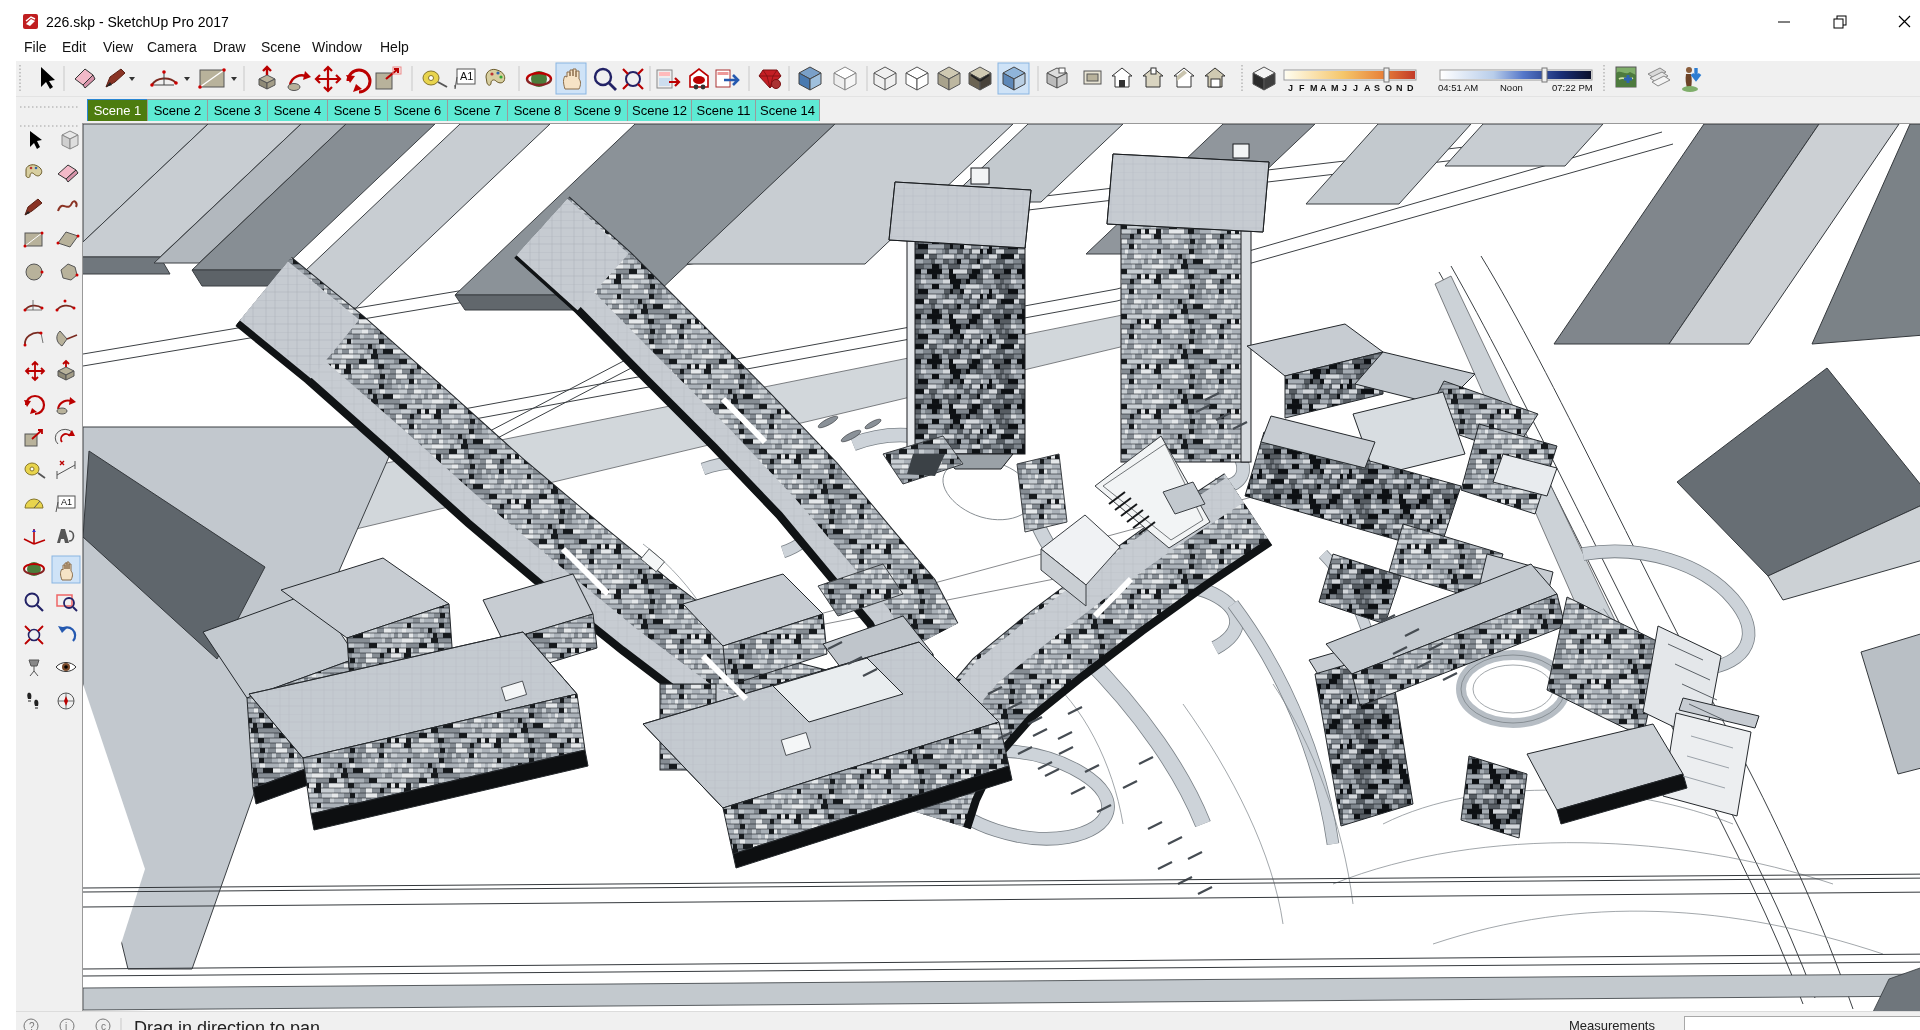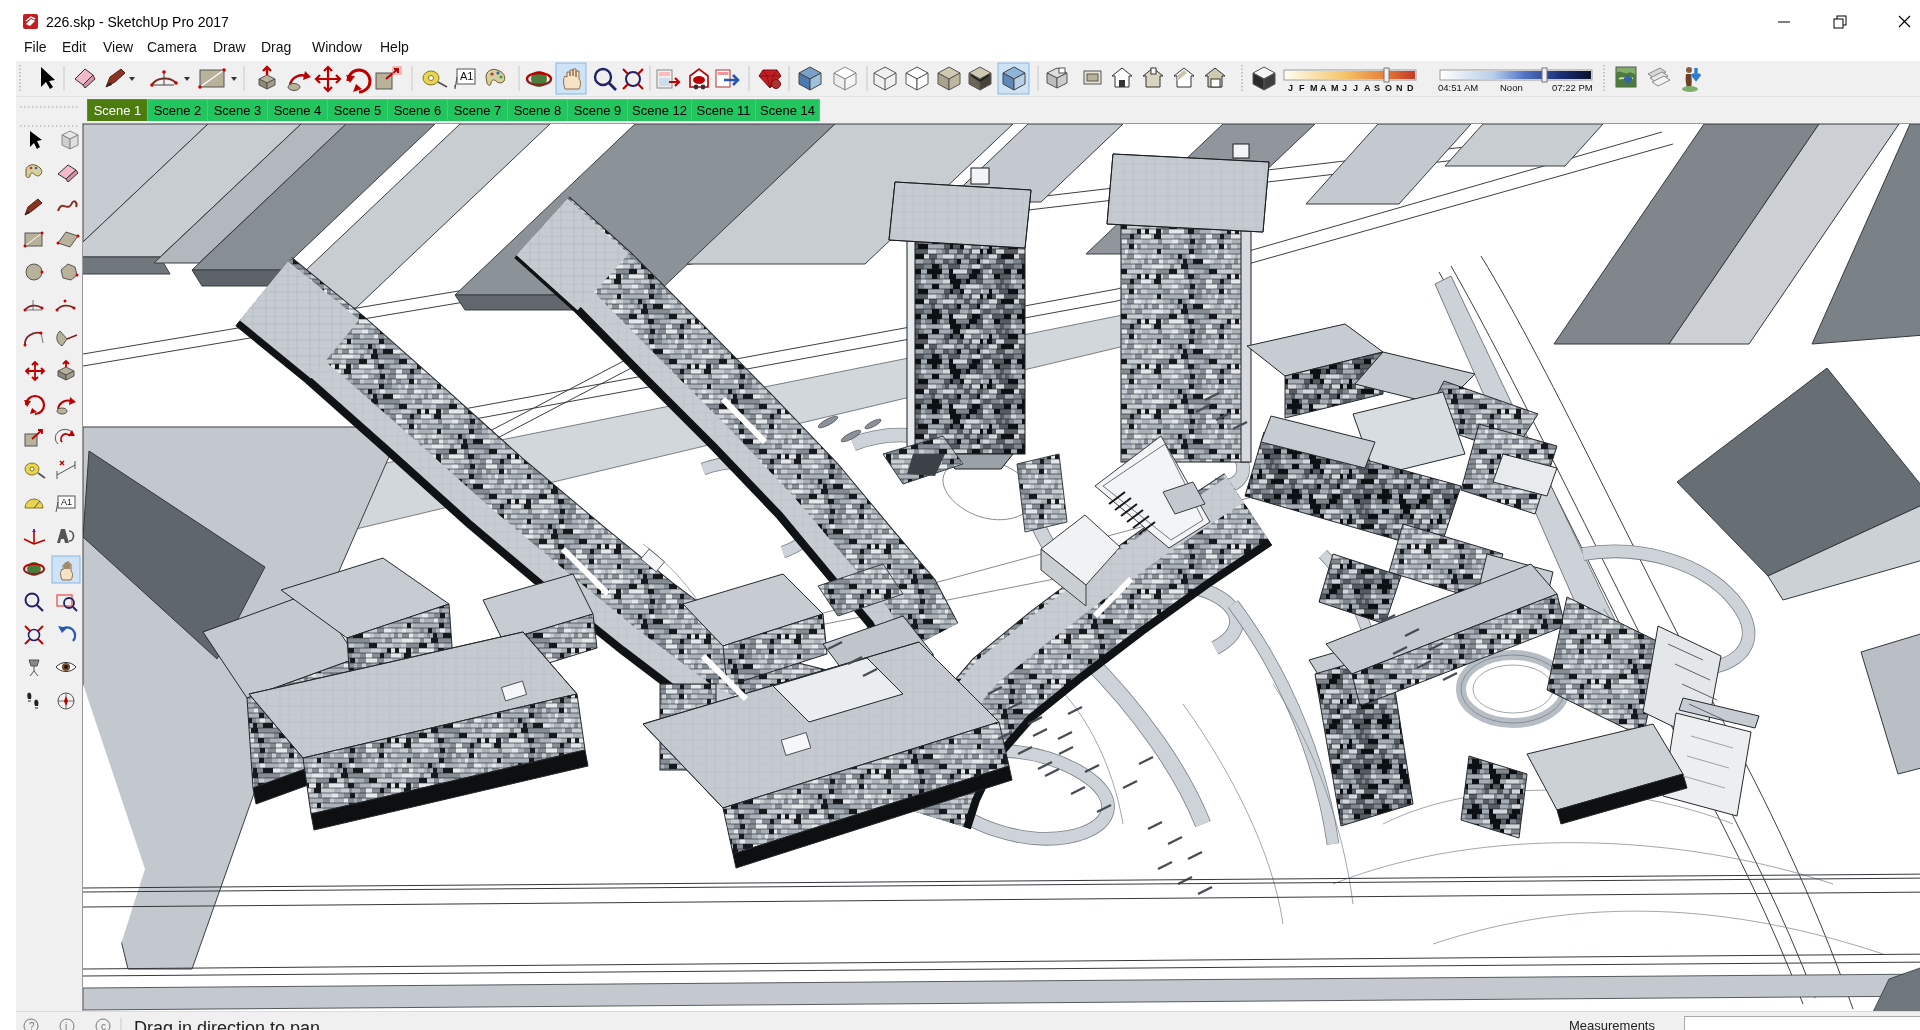--- a/index.html
+++ b/index.html
@@ -6,21 +6,21 @@
  font-family:"Liberation Sans",sans-serif;background:#fff;}
 #app{position:absolute;left:16px;top:0;width:1920px;height:776px;margin-top:8px;}
 .abs{position:absolute;}
 #titlebar{left:0;top:0;width:1920px;height:28px;background:#ffffff;}
 #title{left:30px;top:6px;font-size:14px;color:#000;}
 #menubar{left:0;top:28px;width:1920px;height:25px;background:#ffffff;}
 .menu{position:absolute;top:3px;font-size:14px;color:#111;text-align:center;}
 #toolbar{left:0;top:53px;width:1920px;height:35px;background:#f0f0f0;border-bottom:1px solid #e3e3e3;}
 #tabbar{left:0;top:89px;width:1920px;height:26px;background:#f0f0f0;}
 .tab{position:absolute;top:2px;height:21px;line-height:21px;font-size:13px;color:#000;
- background:#22c55e;border:1px solid #9b9b9b;border-bottom:none;text-align:center;}
+ background:#5eead4;border:1px solid #9b9b9b;border-bottom:none;text-align:center;}
 .tabactive{background:#4d7c0f;color:#fff;border-color:#2a86d3;}
 #palette{left:0;top:115px;width:66px;height:600px;background:#f0f0f0;}
 #leftmargin{left:0;top:115px;width:66px;height:888px;background:#f0f0f0;}
 #statusbar{left:0;top:1003px;width:1920px;height:27px;background:#f0f0f0;border-top:1px solid #dcdcdc;}
 #status-text{left:118px;top:6px;font-size:18px;color:#222;}
 #meas{left:1553px;top:6px;font-size:13px;color:#222;}
 #measbox{left:1668px;top:4px;width:247px;height:19px;background:#fff;border:1px solid #a8a8a8;}
 #viewport{left:66px;top:115px;width:1854px;height:888px;background:#fff;border-top:1px solid #999;border-left:1px solid #999;}
 </style>
 </head>
@@ -39,21 +39,21 @@
       <rect x="63" y="11" width="9" height="9" fill="#fff" stroke="#000" stroke-width="1"></rect>
       <path d="M128 8 L139 19 M139 8 L128 19" stroke="#000" stroke-width="1.2"></path>
     </svg>
   </div>
   <div id="menubar" class="abs">
     <span class="menu" style="left:8px">File</span>
     <span class="menu" style="left:46px">Edit</span>
     <span class="menu" style="left:87px">View</span>
     <span class="menu" style="left:131px">Camera</span>
     <span class="menu" style="left:197px">Draw</span>
-    <span class="menu" style="left:245px">Drag</span>
+    <span class="menu" style="left:245px">Scene</span>
     <span class="menu" style="left:296px">Window</span>
     <span class="menu" style="left:364px">Help</span>
   </div>
   <div id="toolbar" class="abs">
 <svg class="abs" style="left:0;top:0" width="1920" height="35" viewBox="0 0 1920 35">
 <defs>
           <linearGradient id="tg1" x1="0" y1="0" x2="1" y2="0">
             <stop offset="0" stop-color="#fffdf0"></stop>
             <stop offset="0.45" stop-color="#f5c66a"></stop>
             <stop offset="0.75" stop-color="#e8823a"></stop>

